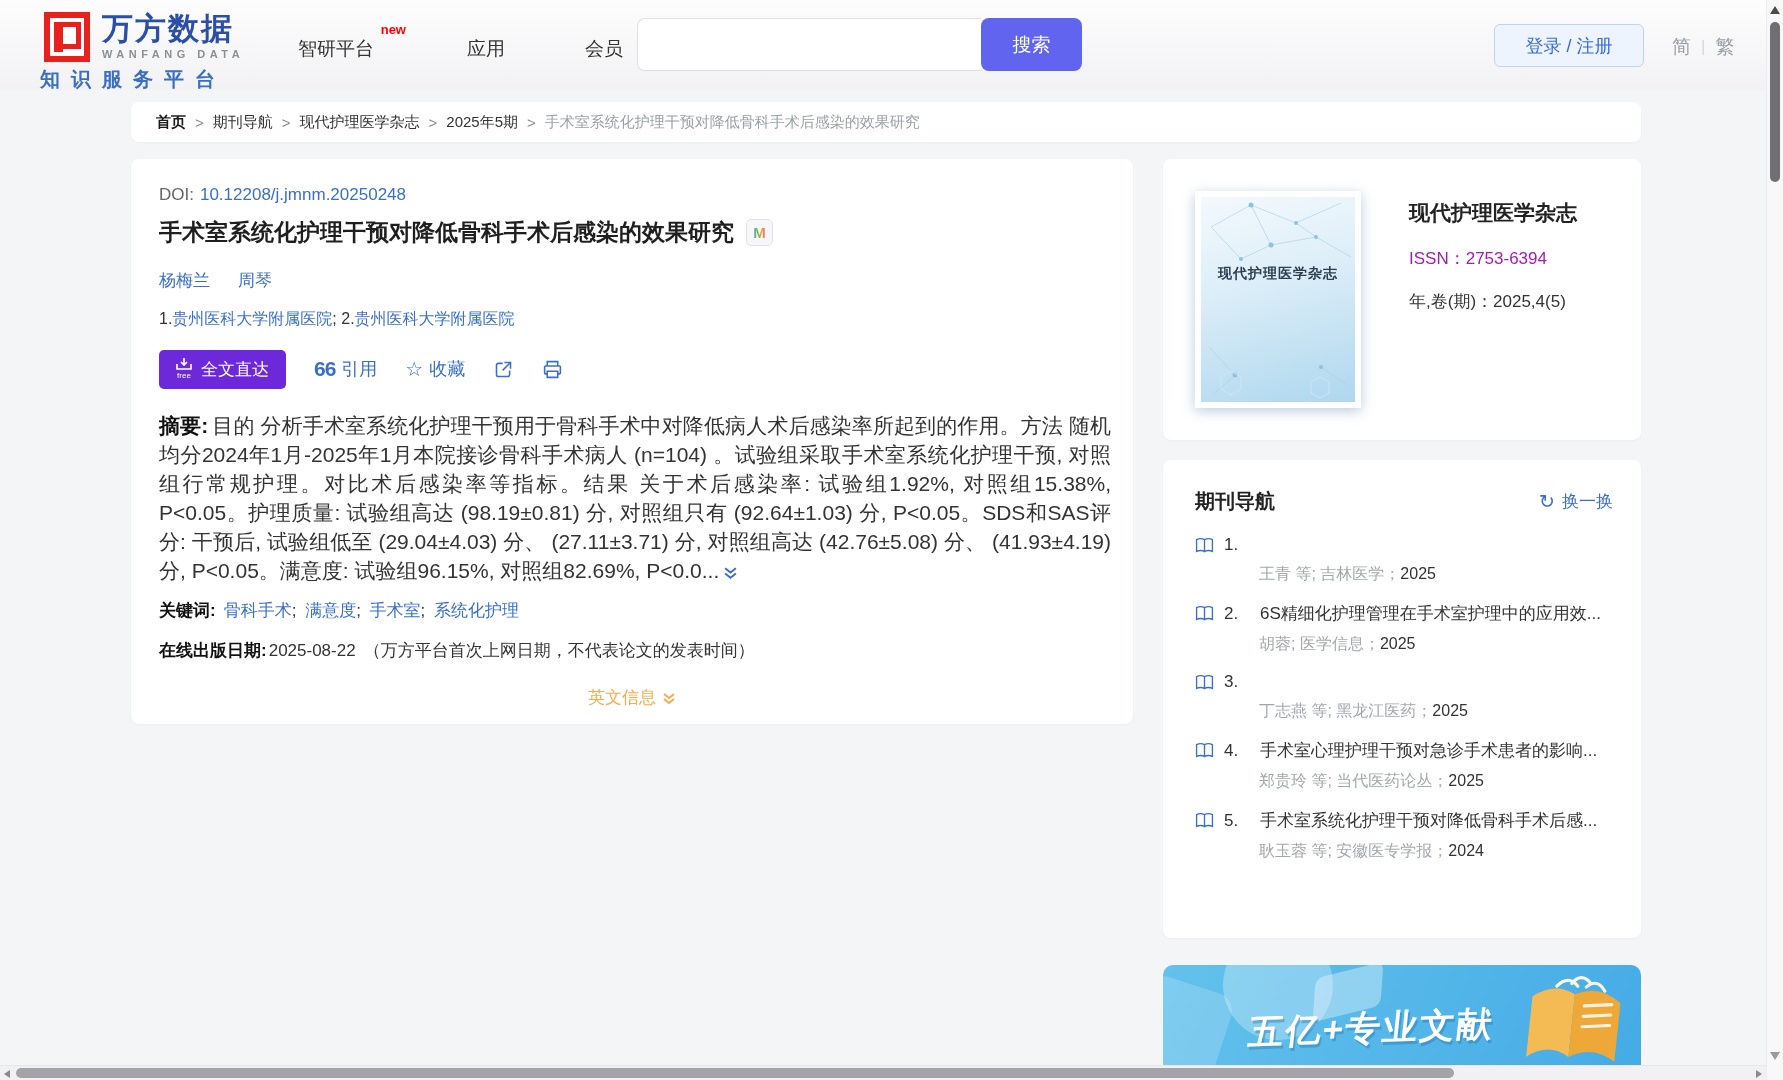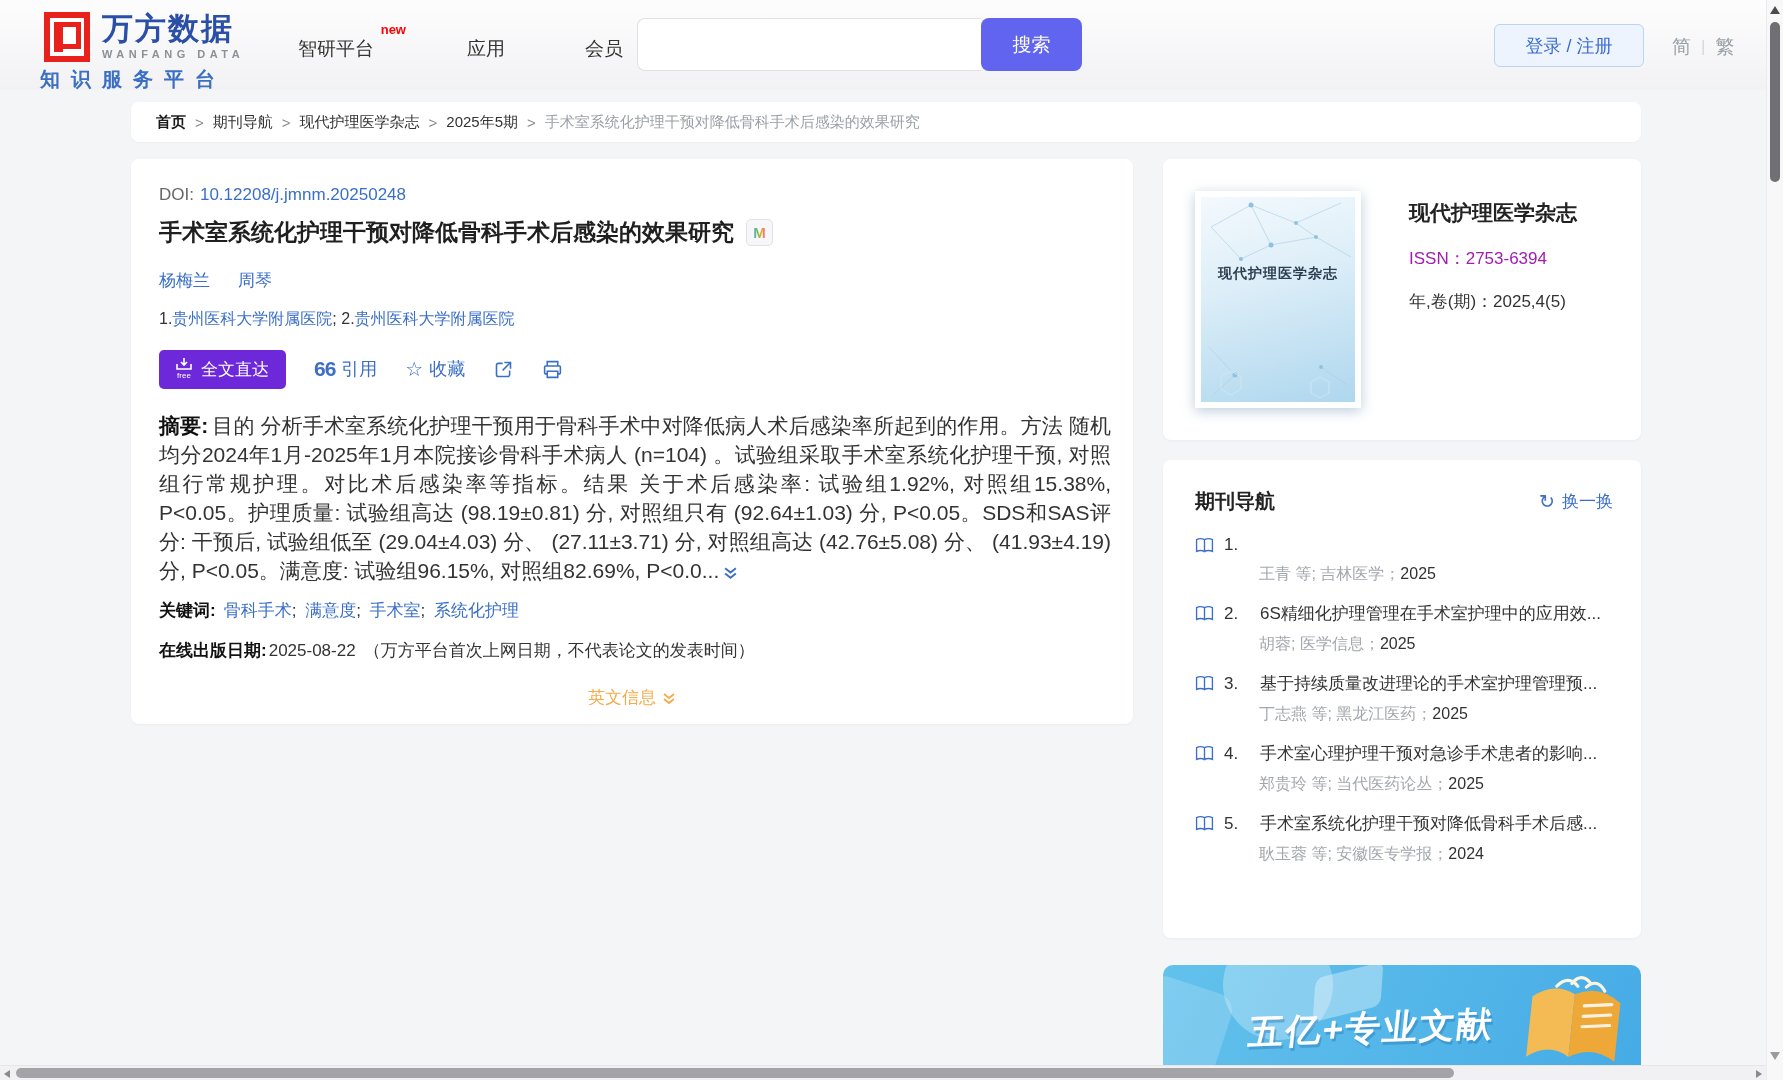--- a/index.html
+++ b/index.html
@@ -356,21 +356,20 @@
       </div>
 
       <div class="rel-item">
         <div class="rel-row1">
           <span class="book-icon">
               <svg width="19" height="17" viewBox="0 0 24 20" fill="none" stroke="currentColor" stroke-width="1.7">
                 <path d="M2 2.5C5.3 1 8.7 1 12 2.5v15C8.7 16 5.3 16 2 17.5zM22 2.5C18.7 1 15.3 1 12 2.5v15c3.3-1.5 6.7-1.5 10 0z"></path>
               </svg>
             </span>
           <span class="rel-no">3.</span>
-          <span class="rel-title">基于持续质量改进理论的手术室护理管理预...</span>
         </div>
         <div class="rel-meta">
           <span class="rel-meta-gray">丁志燕  等;  黑龙江医药；</span><span class="rel-year">2025</span>
         </div>
       </div>
 
       <div class="rel-item">
         <div class="rel-row1">
           <span class="book-icon">
               <svg width="19" height="17" viewBox="0 0 24 20" fill="none" stroke="currentColor" stroke-width="1.7">

